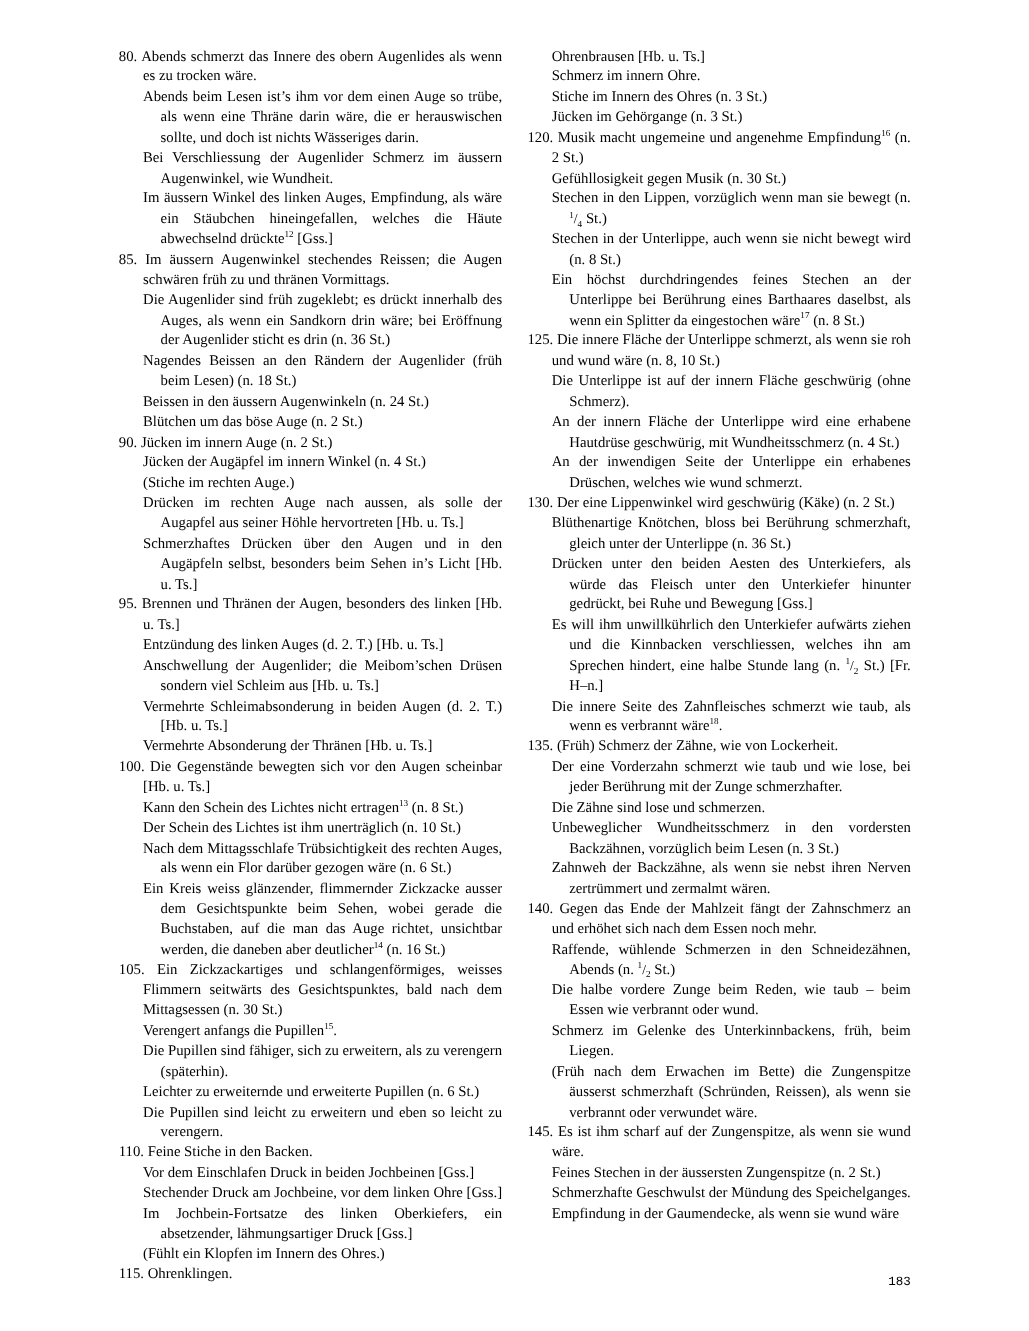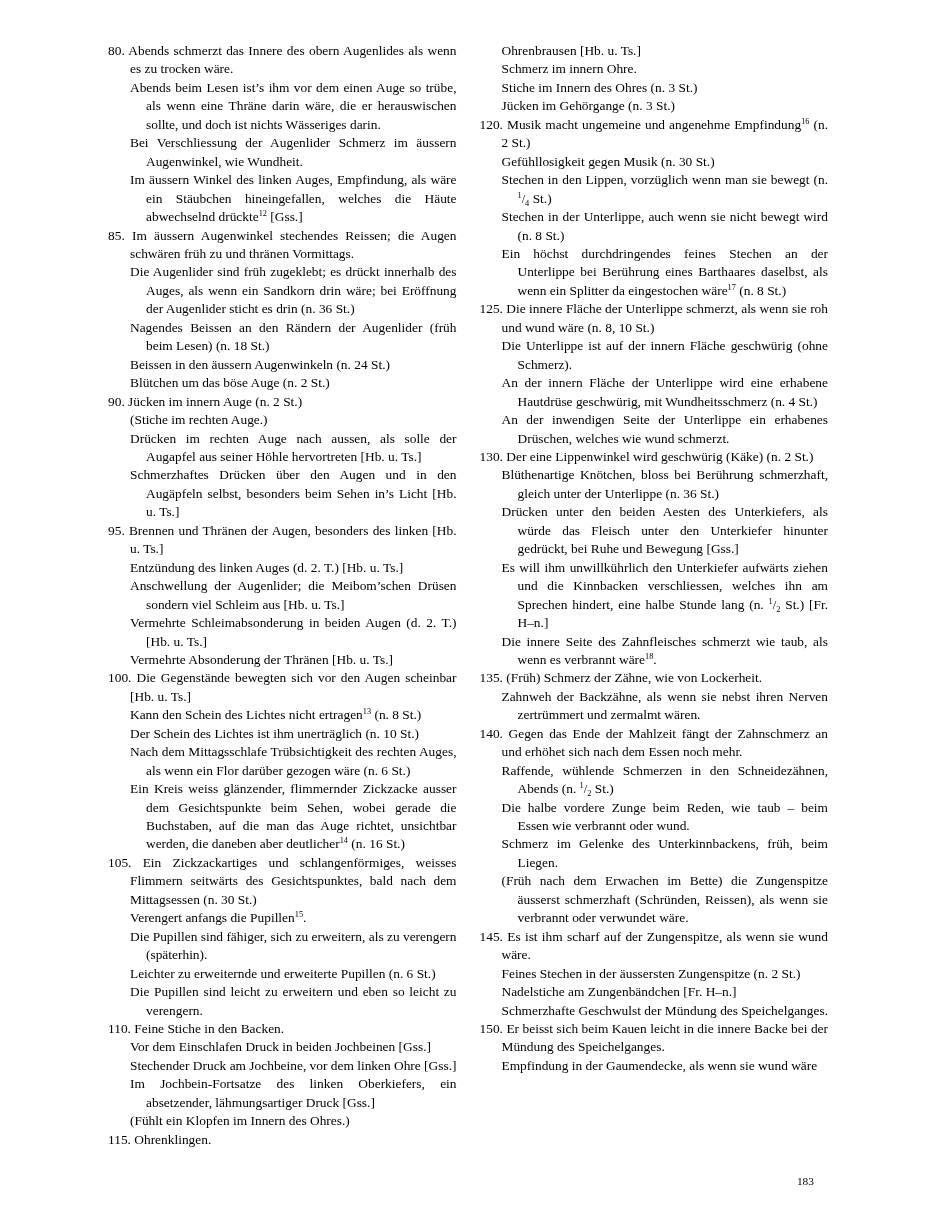--- a/index.html
+++ b/index.html
@@ -70,46 +70,46 @@
   }
   .frac sup { font-size: 0.68em; }
   .frac sub {
     font-size: 0.68em;
     vertical-align: sub;
     line-height: 0;
   }
 
   .folio {
     position: absolute;
-    right: 121px;
+    right: 107px;
     top: 1160px;
     font-size: 11.4px;
-    font-family: Liberation Serif, serif;
+    font-family: Liberation Mono, monospace;
     color: #000;
-    margin-top: 15px;
   }
 </style>
 </head>
 <body>
 
 <div class="page">
 
   <div class="columns">
 
     <div class="col left" id="col-left">
         <p class="entry numbered">80. Abends schmerzt das Innere des obern Augenlides als wenn es zu trocken wäre.</p>
         <p class="entry sub">Abends beim Lesen ist’s ihm vor dem einen Auge so trübe, als wenn eine Thräne darin wäre, die er herauswischen sollte, und doch ist nichts Wässeriges darin.</p>
         <p class="entry sub">Bei Verschliessung der Augenlider Schmerz im äussern Augenwinkel, wie Wundheit.</p>
         <p class="entry sub">Im äussern Winkel des linken Auges, Empfindung, als wäre ein Stäubchen hineingefallen, welches die Häute abwechselnd drückte<sup>12</sup> [<span class="it">Gss.</span>]</p>
         <p class="entry numbered">85. Im äussern Augenwinkel stechendes Reissen; die Augen schwären früh zu und thränen Vormittags.</p>
         <p class="entry sub">Die Augenlider sind früh zugeklebt; es drückt innerhalb des Auges, als wenn ein Sandkorn drin wäre; bei Eröffnung der Augenlider sticht es drin (n. 36 St.)</p>
         <p class="entry sub">Nagendes Beissen an den Rändern der Augenlider (früh beim Lesen) (n. 18 St.)</p>
         <p class="entry sub">Beissen in den äussern Augenwinkeln (n. 24 St.)</p>
         <p class="entry sub">Blütchen um das böse Auge (n. 2 St.)</p>
         <p class="entry numbered">90. Jücken im innern Auge (n. 2 St.)</p>
+        <p class="entry sub">Jücken der Augäpfel im innern Winkel (n. 4 St.)</p>
         <p class="entry sub">(Stiche im rechten Auge.)</p>
         <p class="entry sub">Drücken im rechten Auge nach aussen, als solle der Augapfel aus seiner Höhle hervortreten [<span class="it">Hb.</span> u. <span class="it">Ts.</span>]</p>
         <p class="entry sub">Schmerzhaftes Drücken über den Augen und in den Augäpfeln selbst, besonders beim Sehen in’s Licht [<span class="it">Hb.</span> u. <span class="it">Ts.</span>]</p>
         <p class="entry numbered">95. Brennen und Thränen der Augen, besonders des linken [<span class="it">Hb.</span> u. <span class="it">Ts.</span>]</p>
         <p class="entry sub">Entzündung des linken Auges (d. 2. T.) [<span class="it">Hb.</span> u. <span class="it">Ts.</span>]</p>
         <p class="entry sub">Anschwellung der Augenlider; die Meibom’schen Drüsen sondern viel Schleim aus [<span class="it">Hb.</span> u. <span class="it">Ts.</span>]</p>
         <p class="entry sub">Vermehrte Schleimabsonderung in beiden Augen (d. 2. T.) [<span class="it">Hb.</span> u. <span class="it">Ts.</span>]</p>
         <p class="entry sub">Vermehrte Absonderung der Thränen [<span class="it">Hb.</span> u. <span class="it">Ts.</span>]</p>
         <p class="entry numbered">100. Die Gegenstände bewegten sich vor den Augen scheinbar [<span class="it">Hb.</span> u. <span class="it">Ts.</span>]</p>
         <p class="entry sub">Kann den Schein des Lichtes nicht ertragen<sup>13</sup> (n. 8 St.)</p>
@@ -142,31 +142,32 @@
         <p class="entry numbered">125. <span class="it">Die innere Fläche der Unterlippe schmerzt, als wenn sie roh und wund wäre</span> (n. 8, 10 St.)</p>
         <p class="entry sub">Die Unterlippe ist auf der innern Fläche geschwürig (ohne Schmerz).</p>
         <p class="entry sub">An der innern Fläche der Unterlippe wird eine erhabene Hautdrüse geschwürig, mit Wundheitsschmerz (n. 4 St.)</p>
         <p class="entry sub">An der inwendigen Seite der Unterlippe ein erhabenes Drüschen, welches wie wund schmerzt.</p>
         <p class="entry numbered">130. Der eine Lippenwinkel wird geschwürig (Käke) (n. 2 St.)</p>
         <p class="entry sub">Blüthenartige Knötchen, bloss bei Berührung schmerzhaft, gleich unter der Unterlippe (n. 36 St.)</p>
         <p class="entry sub">Drücken unter den beiden Aesten des Unterkiefers, als würde das Fleisch unter den Unterkiefer hinunter gedrückt, bei Ruhe und Bewegung [<span class="it">Gss.</span>]</p>
         <p class="entry sub">Es will ihm unwillkührlich den Unterkiefer aufwärts ziehen und die Kinnbacken verschliessen, welches ihn am Sprechen hindert, eine halbe Stunde lang (n. <span class="frac"><sup>1</sup>/<sub>2</sub></span> St.) [<span class="it">Fr. H–n.</span>]</p>
         <p class="entry sub">Die innere Seite des Zahnfleisches schmerzt wie taub, als wenn es verbrannt wäre<sup>18</sup>.</p>
         <p class="entry numbered">135. (Früh) Schmerz der Zähne, wie von Lockerheit.</p>
+        <p class="entry sub">Der eine Vorderzahn schmerzt wie taub und wie lose, bei jeder Berührung mit der Zunge schmerzhafter.</p>
+        <p class="entry sub">Die Zähne sind lose und schmerzen.</p>
+        <p class="entry sub">Unbeweglicher Wundheitsschmerz in den vordersten Backzähnen, vorzüglich beim Lesen (n. 3 St.)</p>
         <p class="entry sub">Zahnweh der Backzähne, als wenn sie nebst ihren Nerven zertrümmert und zermalmt wären.</p>
         <p class="entry numbered">140. Gegen das Ende der Mahlzeit fängt der Zahnschmerz an und erhöhet sich nach dem Essen noch mehr.</p>
         <p class="entry sub">Raffende, wühlende Schmerzen in den Schneidezähnen, Abends (n. <span class="frac"><sup>1</sup>/<sub>2</sub></span> St.)</p>
         <p class="entry sub">Die halbe vordere Zunge beim Reden, wie taub – beim Essen wie verbrannt oder wund.</p>
         <p class="entry sub">Schmerz im Gelenke des Unterkinnbackens, früh, beim Liegen.</p>
         <p class="entry sub">(Früh nach dem Erwachen im Bette) die Zungenspitze äusserst schmerzhaft (Schründen, Reissen), als wenn sie verbrannt oder verwundet wäre.</p>
         <p class="entry numbered">145. Es ist ihm scharf auf der Zungenspitze, als wenn sie wund wäre.</p>
         <p class="entry sub">Feines Stechen in der äussersten Zungenspitze (n. 2 St.)</p>
-        <p class="entry sub">Nadelstiche am Zungenbändchen [<span class="it">Fr. H–n.</span>]</p>
         <p class="entry sub">Schmerzhafte Geschwulst der Mündung des Speichelganges.</p>
-        <p class="entry numbered">150. Er beisst sich beim Kauen leicht in die innere Backe bei der Mündung des Speichelganges.</p>
         <p class="entry sub">Empfindung in der Gaumendecke, als wenn sie wund wäre</p>
       </div>
 
   </div>
 
   <div class="folio">183</div>
 
 </div>
 
 </body></html>

